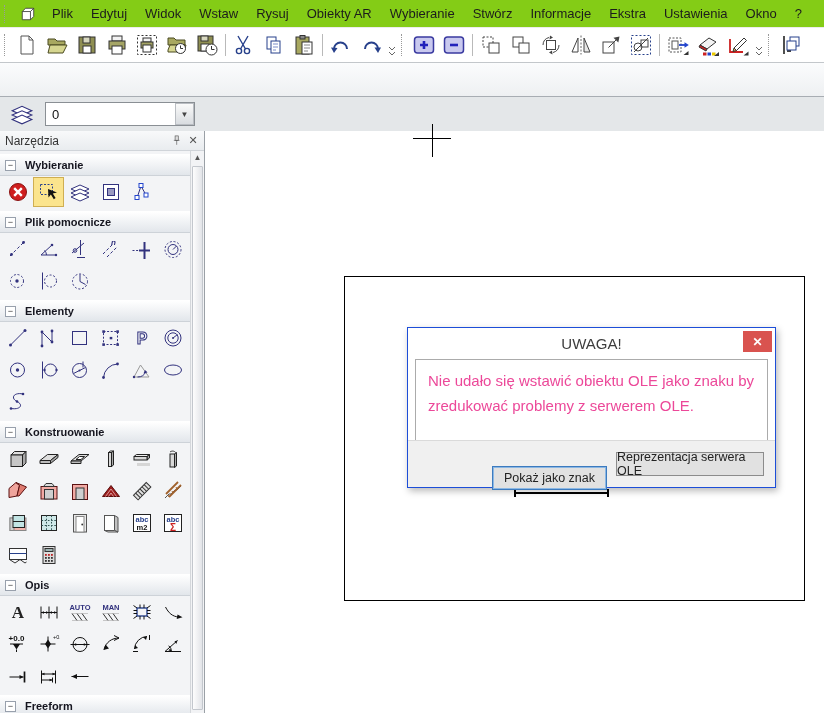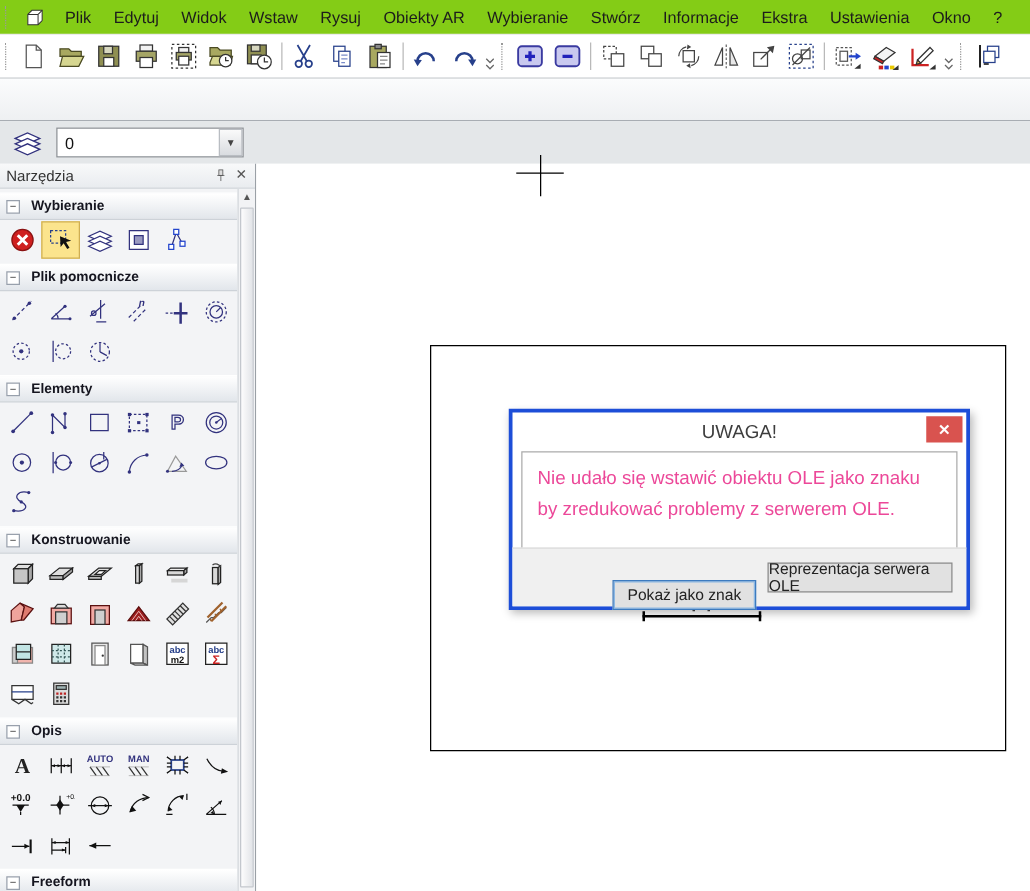--- a/index.html
+++ b/index.html
@@ -58,21 +58,21 @@
   
   #canvas{flex:1;position:relative;background:#fff;overflow:visible;}
   .vline,.hline{position:absolute;background:#000;}
   #drawrect{position:absolute;left:139px;top:145px;width:459px;height:323px;border:1px solid #000;}
   #dimline{position:absolute;left:309px;top:361px;width:95px;height:2px;background:#000;}
   .dimtick{position:absolute;top:358px;width:2px;height:8px;background:#000;}
   .dimdot{position:absolute;width:2px;height:2px;background:#444;}
 
   
   #dlg{position:absolute;left:202px;top:196px;width:369px;height:161px;background:#fff;
-       border:3px solid #1d4ed8;box-shadow:2px 3px 7px rgba(0,0,0,.28);box-sizing:border-box;}
+       border:1px solid #1d4ed8;box-shadow:2px 3px 7px rgba(0,0,0,.28);box-sizing:border-box;}
   #dlg .tbar{height:31px;position:relative;display:flex;align-items:center;justify-content:center;
              font-size:15px;color:#3d3d3d;}
   #dlg .close{position:absolute;top:3px;right:3px;width:29px;height:21px;background:#d9534f;color:#fff;
               display:flex;align-items:center;justify-content:center;font-size:12px;font-weight:bold;cursor:default;}
   #dlg .msg{position:absolute;left:7px;right:7px;top:31px;height:84px;border:1px solid #ababab;
             padding:8px 12px;font-size:15px;line-height:25px;color:#ec4899;box-sizing:border-box;overflow:hidden;}
   #dlg .foot{position:absolute;left:0;right:0;bottom:0;height:46px;background:#f0f0f0;border-top:1px solid #dadada;
              display:flex;align-items:center;justify-content:flex-end;gap:9px;padding-right:11px;}
   .dbtn{height:24px;background:#e1e1e1;border:1px solid #8c8c8c;font-size:12.5px;color:#222;
         display:flex;align-items:center;justify-content:center;box-sizing:border-box;}

